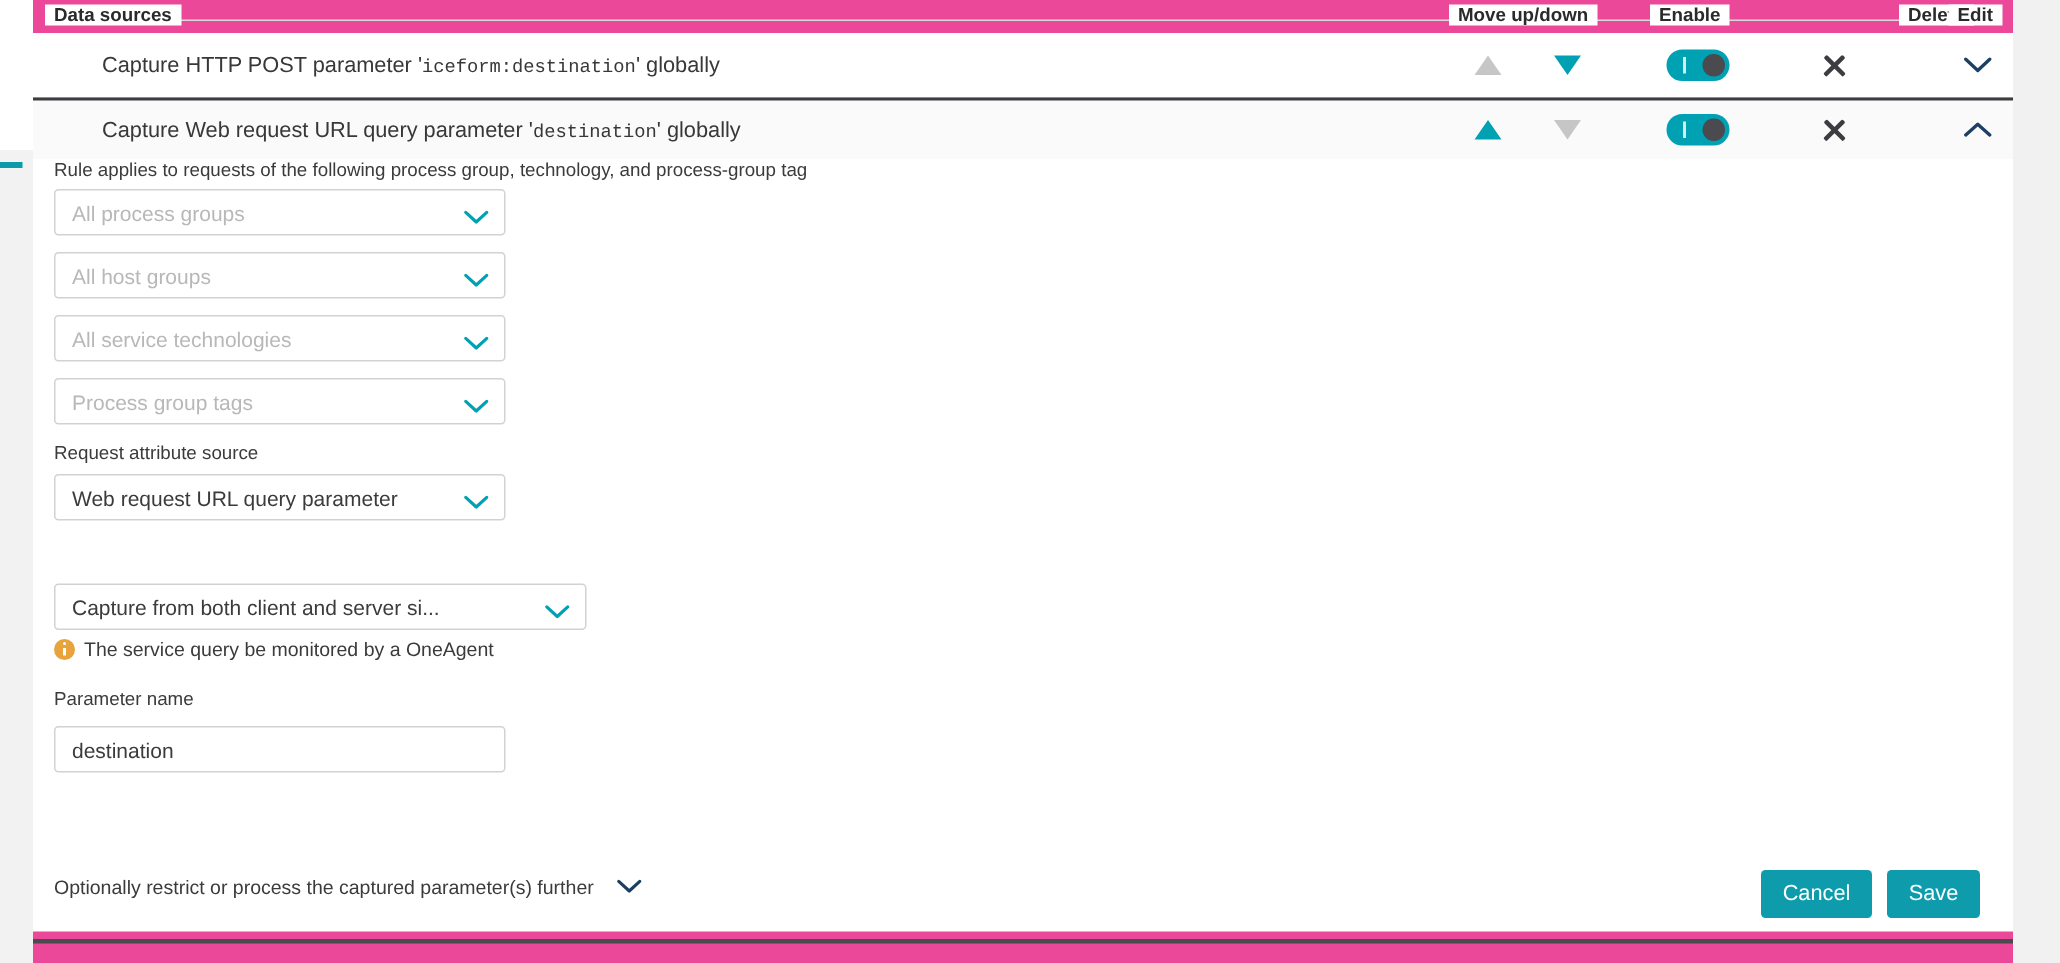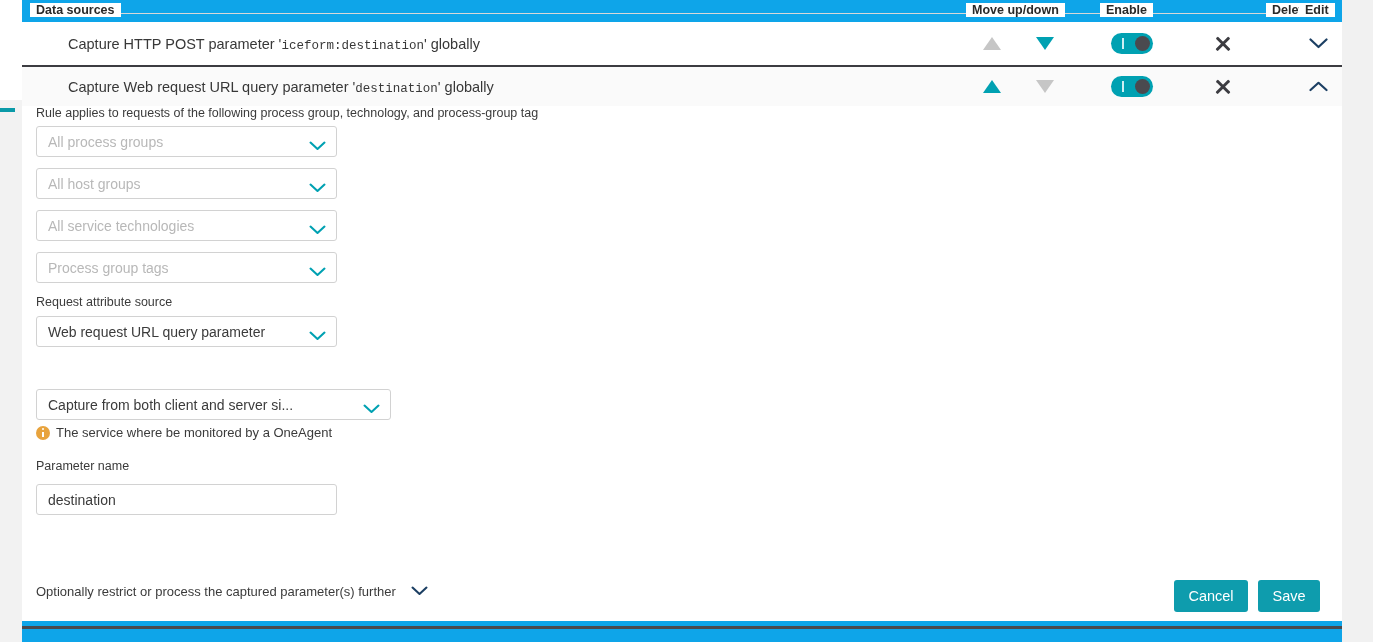--- a/index.html
+++ b/index.html
@@ -7,21 +7,21 @@
     margin: 0; padding: 0;
     background: #ffffff;
     font-family: "Liberation Sans", sans-serif;
     -webkit-font-smoothing: antialiased;
   }
   .screen {
     position: relative;
     width: 1373px;
     height: 642px;
     overflow: hidden;
-    background: #0ea5e9;
+    background: #ec4899;
   }
 
   
   .left-gutter {
     position: absolute;
     left: 0; top: 0;
     width: 22px; height: 642px;
     background: #f2f2f2;
   }
   .left-gutter-white {
@@ -441,21 +441,21 @@
     <div class="select-box narrow" style="top:283px">
       <span class="txt">Capture from both client and server si...</span>
       <span class="arrow">
         <svg width="17" height="10" viewBox="0 0 17 10">
             <path d="M1.5 1.6 L8.5 8 L15.5 1.6" fill="none" stroke="#00a1b2" stroke-width="2.1" stroke-linecap="round" stroke-linejoin="round"></path>
           </svg>
       </span>
     </div>
     <div class="info-line" style="top:319px">
       <span class="info-ico"></span>
-      <span>The service where be monitored by a OneAgent</span>
+      <span>The service query be monitored by a OneAgent</span>
     </div>
 
     <div class="field-label" style="top:353px">Parameter name</div>
     <div class="input-box" style="top:378px">
       <input type="text" value="destination" style="">
     </div>
 
     <div class="optional-row" style="top:438px">
       <span class="txt">Optionally restrict or process the captured parameter(s) further</span>
       <span class="chev">

